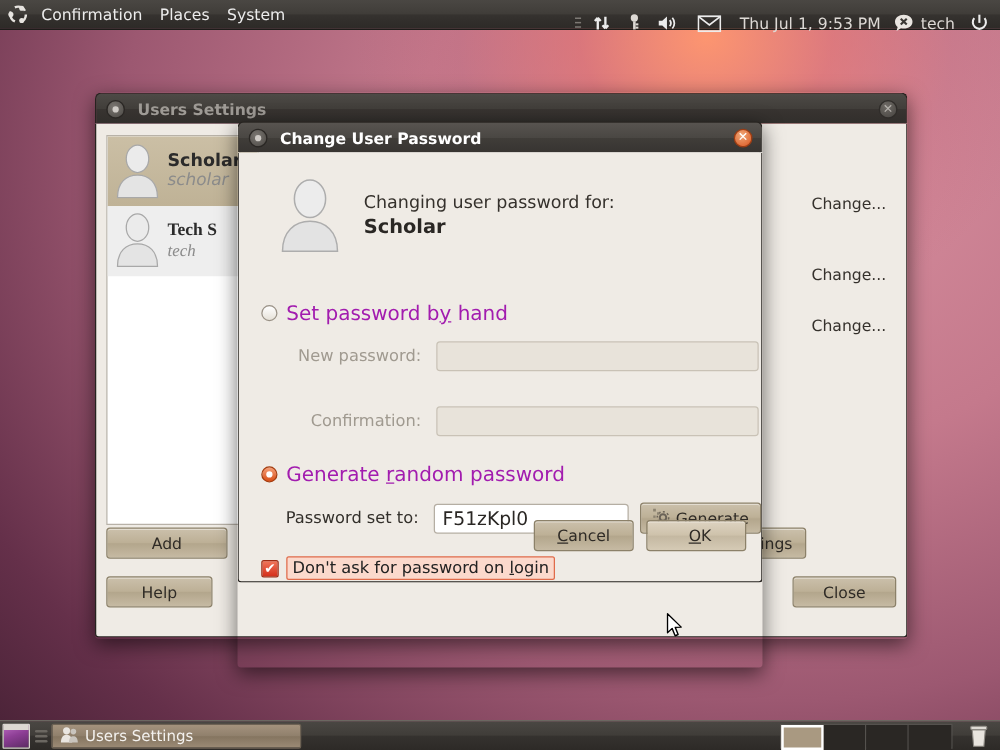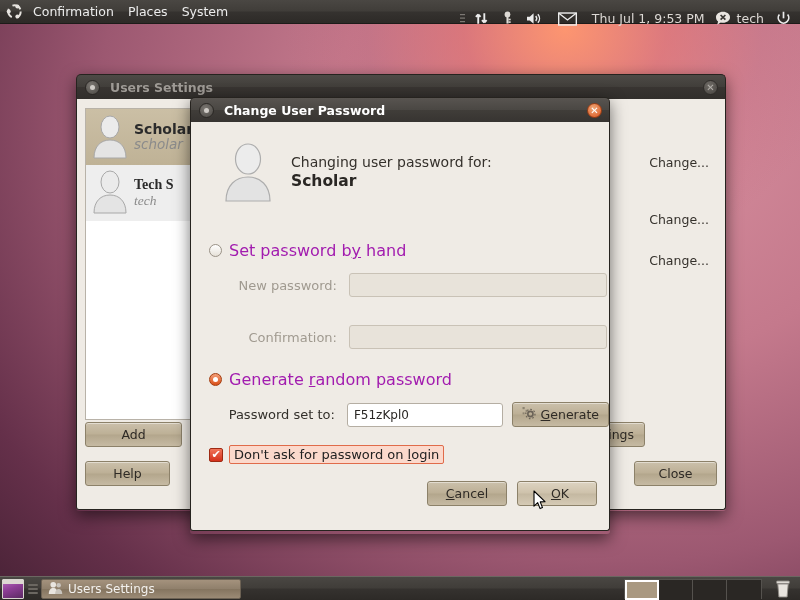--- a/index.html
+++ b/index.html
@@ -137,21 +137,21 @@
     background: linear-gradient(180deg, #ddd3c1 0%, #cec2ab 48%, #c4b8a1 52%, #d5cab5 100%);
     padding-left: 16px;
   }
   #btn-add { position: absolute; left: 8px; bottom: 62px; width: 97px; }
   #btn-help { position: absolute; left: 8px; bottom: 23px; width: 85px; }
   #btn-advanced { position: absolute; right: 80px; bottom: 62px; }
   #btn-close { position: absolute; right: 8px; bottom: 23px; width: 83px; }
 
   
   #pw-dialog { left: 190px; top: 97px; width: 420px; height: 437px; z-index: 20; }
-  #pw-dialog .winbody { height: 409px; border-radius: 0 0 3px 3px; position: relative; padding: 0; }
+  #pw-dialog .winbody { height: 344px; border-radius: 0 0 3px 3px; position: relative; padding: 0; }
   #pw-header { display: flex; align-items: center; gap: 16px; padding: 18px 0 0 30px; }
   #pw-header-text { line-height: 1.35; }
   #pw-head-line1 { font-size: 14px; color: #35312c; }
   #pw-head-line2 { font-size: 15.5px; font-weight: bold; color: #2a2724; }
 
   .radio-row { display: flex; align-items: center; gap: 7px; padding-left: 18px; }
   .radio {
     width: 13px; height: 13px; border-radius: 50%; flex: none;
     background: linear-gradient(180deg, #ffffff 0%, #e6e1d8 100%);
     border: 1px solid #9a9287;
@@ -160,21 +160,21 @@
   .radio.on { background: linear-gradient(180deg, #f4a07a 0%, #d94f17 100%); border-color: #a33c0f; }
   .radio.on::after { content:''; width: 5px; height: 5px; border-radius: 50%; background: #fff; }
   .radio-label { font-size: 16px; color: #a21caf; }
   .mn { text-decoration: underline; }
 
   .field-row { display: flex; align-items: center; padding-left: 18px; }
   .field-label { width: 140px; text-align: right; padding-right: 12px; font-size: 13px; color: #33302b; }
   .field-label.disabled { color: #a09a90; }
   .gentry {
     height: 24px; border: 1px solid #b5aea3; border-radius: 3px;
-    background: #ffffff; font-size: 12px; color: #2a2724;
+    background: #ffffff; font-size: 15px; color: #2a2724;
     padding: 0 6px; display: flex; align-items: center;
   }
   .gentry.disabled { background: #e8e3da; border-color: #c9c2b6; }
 
   #chk-row { display: flex; align-items: center; gap: 6px; padding-left: 18px; }
   #chk-box {
     width: 14px; height: 14px; flex: none; border-radius: 2px;
     background: linear-gradient(180deg, #f0755a 0%, #d4301b 100%);
     border: 1px solid #9e2a13;
     display: flex; align-items: center; justify-content: center;

